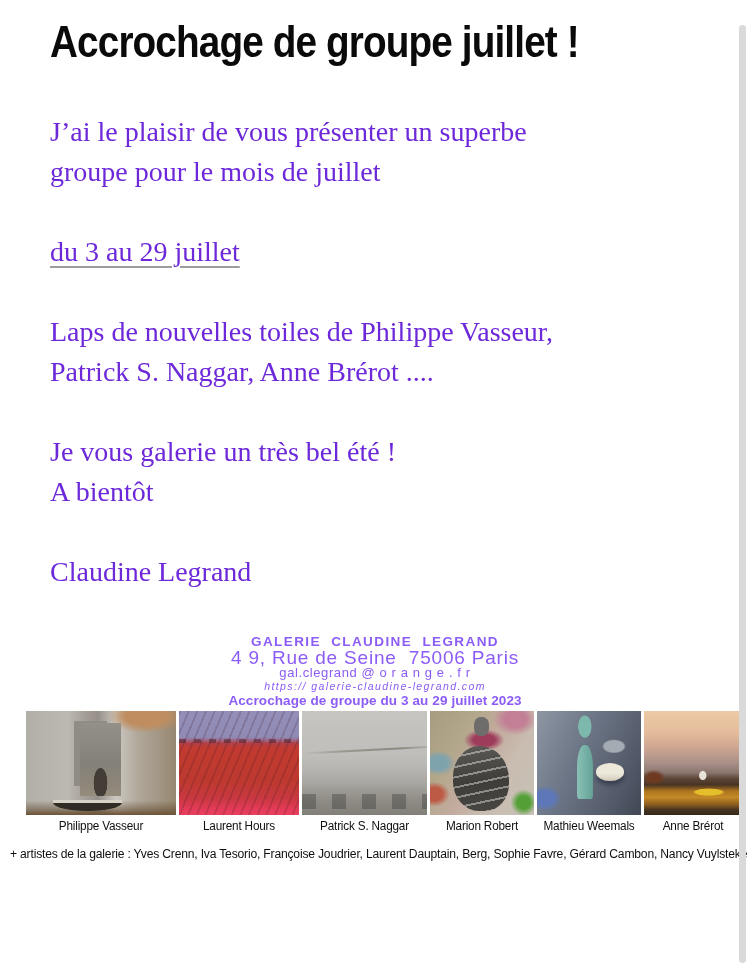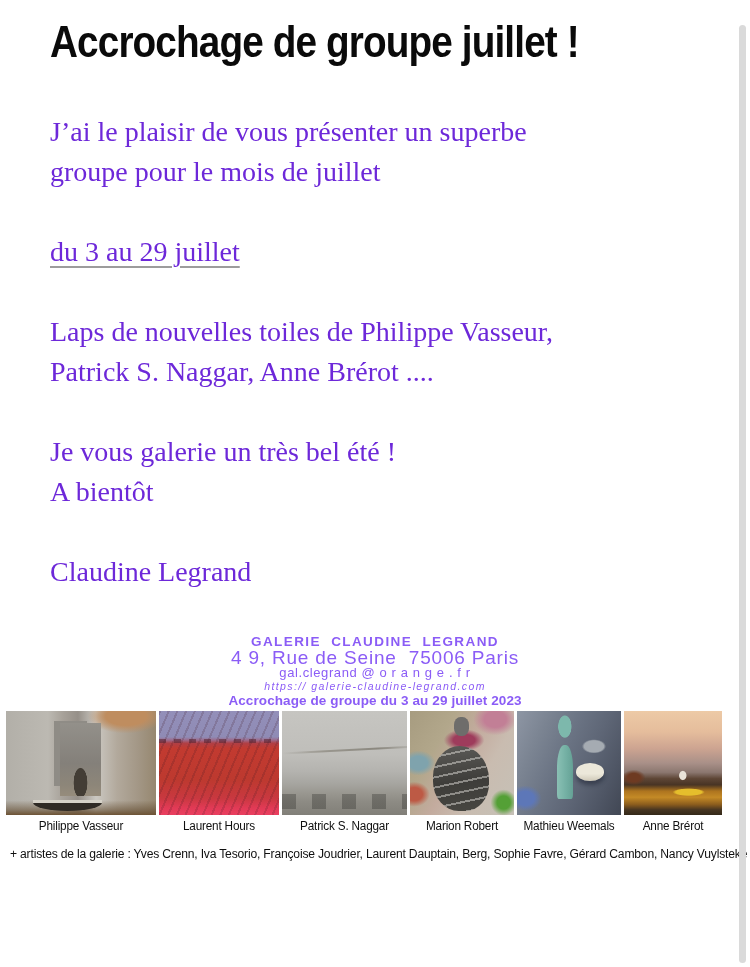--- a/index.html
+++ b/index.html
@@ -54,21 +54,21 @@
   .g-address{font-size:19px;line-height:16px;letter-spacing:.8px;}
   .g-phone{font-size:12.5px;line-height:15px;letter-spacing:.4px;}
   .g-email{font-size:13px;line-height:14px;letter-spacing:.6px;}
   .g-web{font-size:10.5px;line-height:13px;letter-spacing:1.4px;font-style:italic;}
   .g-event{font-weight:bold;font-size:13.5px;line-height:15px;letter-spacing:.1px;}
 
   
   .cols{
     display:flex;
     gap:3px;
-    padding-left:6px;
+    padding-left:26px;
   }
   .strip{margin-top:3px;}
   .cols > *:nth-child(1){width:150px;}
   .cols > *:nth-child(2){width:120px;}
   .cols > *:nth-child(3){width:125px;}
   .cols > *:nth-child(4){width:104px;}
   .cols > *:nth-child(5){width:104px;}
   .cols > *:nth-child(6){width:98px;}
   .painting{height:104px;position:relative;overflow:hidden;flex-shrink:0;}
 

